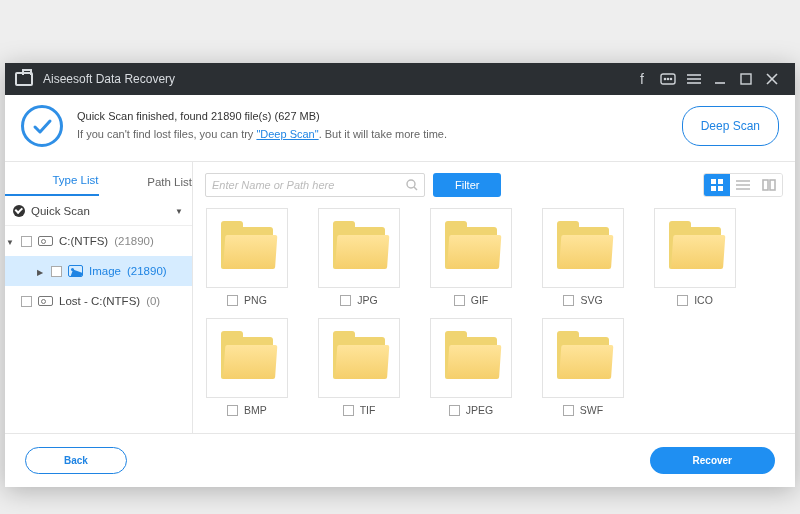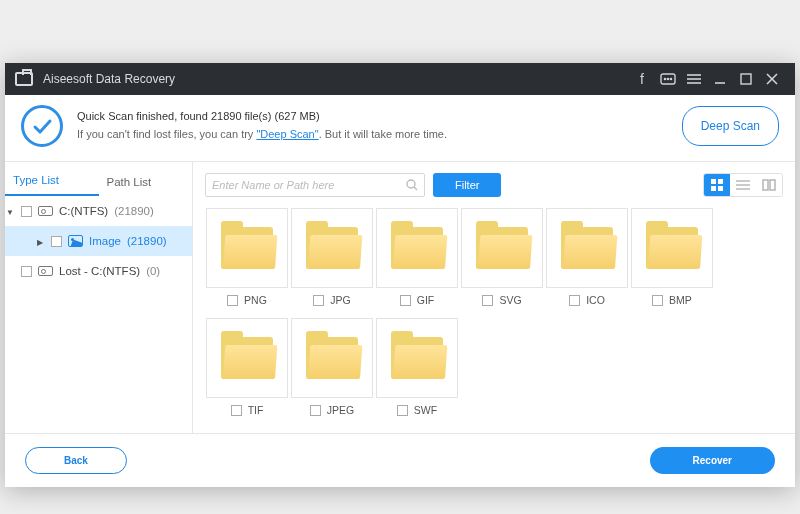--- a/index.html
+++ b/index.html
@@ -15,21 +15,21 @@
 .header { display: flex; align-items: center; padding: 10px 16px 14px 16px; }
 .check-circle { width: 42px; height: 42px; border: 3px solid #2f8fe6; border-radius: 50%; display:flex; align-items:center; justify-content:center; margin-right:14px; }
 .check-circle svg { stroke:#2f8fe6; }
 .header-text { flex: 1; font-size: 11px; color:#333; line-height: 1.6; }
 .header-text .line2 { color:#666; }
 .header-text a { color:#1f84e3; text-decoration: underline; cursor:pointer; }
 .deep-scan { border:1px solid #1f84e3; color:#1f84e3; background:#fff; border-radius:18px; padding:12px 18px; font-size:12px; cursor:pointer; }
 .body { flex:1; display:flex; border-top:1px solid #e6e6e6; min-height:0; }
 .sidebar { width: 188px; border-right:1px solid #e6e6e6; display:flex; flex-direction:column; font-size:11.5px; color:#444; }
 .tabs { display:flex; height:34px; align-items:flex-end; }
-.tabs .tab { flex:1; text-align:left; padding-bottom:8px; cursor:pointer; color:#666;padding-left:8px; }
+.tabs .tab { flex:1; text-align:right; padding-bottom:8px; cursor:pointer; color:#666;padding-left:8px; }
 .tabs .tab.active { color:#1f84e3; border-bottom:2px solid #1f84e3; font-weight:500; }
 .node { display:flex; align-items:center; height:30px; padding:0 8px; gap:6px; cursor:pointer; }
 .node.qs { border-bottom:1px solid #eee; }
 .node .arrow { width:10px; text-align:center; color:#555; font-size:10px;}
 .node .arrow.r::before{content:"▶"; font-size:8px;}
 .node .arrow.d::before{content:"▼"; font-size:8px;}
 .node .ck { width:11px; height:11px; border:1px solid #aaa; background:#fff; }
 .node.sel { background:#d6ecff; color:#1f84e3; }
 .node .count { color:#888; }
 .node.sel .count { color:#1f84e3; }
@@ -40,21 +40,21 @@
 .toolbar { display:flex; align-items:center; gap:8px; height:34px; }
 .search { flex:0 0 220px; height:24px; border:1px solid #d7d7d7; border-radius:2px; display:flex; align-items:center; padding:0 6px; color:#bbb; font-size:11px; }
 .search input { border:none; outline:none; flex:1; font-size:11px; background:transparent; font-style:italic; color:#333;}
 .search input::placeholder{color:#bbb;}
 .filter-btn { height:24px; padding:0 22px; background:#1f8ff2; color:#fff; border:none; border-radius:3px; font-size:11px; cursor:pointer;}
 .toolbar .grow{flex:1;}
 .view-toggle { display:flex; border:1px solid #e0e0e0; border-radius:3px; overflow:hidden; }
 .view-toggle .v { width:26px; height:22px; display:flex; align-items:center; justify-content:center; cursor:pointer; background:#fff;}
 .view-toggle .v.active { background:#1f8ff2; }
 .view-toggle .v svg { display:block; }
-.grid { display:flex; flex-wrap:wrap; gap:12px 1px; padding-top:6px; }
+.grid { display:flex; flex-wrap:wrap; gap:12px 28px; padding-top:6px; }
 .cell { width:84px; display:flex; flex-direction:column; align-items:center; }
 .thumb { width:82px; height:80px; border:1px solid #e3e3e3; display:flex; align-items:center; justify-content:center; background:#fff;}
 .folder { width:52px; height:42px; position:relative; }
 .folder .back { position:absolute; inset:0; background:#f0d471; border-radius:3px 3px 2px 2px; }
 .folder .tab { position:absolute; top:-6px; left:0; width:22px; height:10px; background:#f0d471; border-radius:3px 3px 0 0; }
 .folder .front { position:absolute; left:0; right:0; bottom:0; height:34px; background:linear-gradient(#ffe49a,#f5cf6b); border-radius:2px; transform:skewX(-4deg) translateX(2px); transform-origin:bottom left;}
 .caption { display:flex; align-items:center; gap:6px; margin-top:6px; }
 .caption .ck { width:11px; height:11px; border:1px solid #aaa; }
 .caption .lbl { font-size:10.5px; color:#555; }
 .footer { height:54px; border-top:1px solid #e6e6e6; display:flex; align-items:center; padding:0 20px; }
@@ -124,20 +124,25 @@
     </div>
     <button class="deep-scan">Deep Scan</button>
   </div>
 
   <div class="body">
     <div class="sidebar">
       <div class="tabs">
         <div class="tab active">Type List</div>
         <div class="tab">Path List</div>
       </div>
+      <div class="node qs">
+        <span class="qsdot"></span>
+        <span>Quick Scan</span>
+        <span class="push arrow d"></span>
+      </div>
       <div class="node" style="padding-left:0">
         <span class="arrow d"></span>
         <span class="ck"></span>
         <span class="drive-ico"></span>
         <span>C:(NTFS)</span>
         <span class="count"> (21890)</span>
       </div>
       <div class="node sel" style="padding-left:30px">
         <span class="arrow r"></span>
         <span class="ck"></span>

